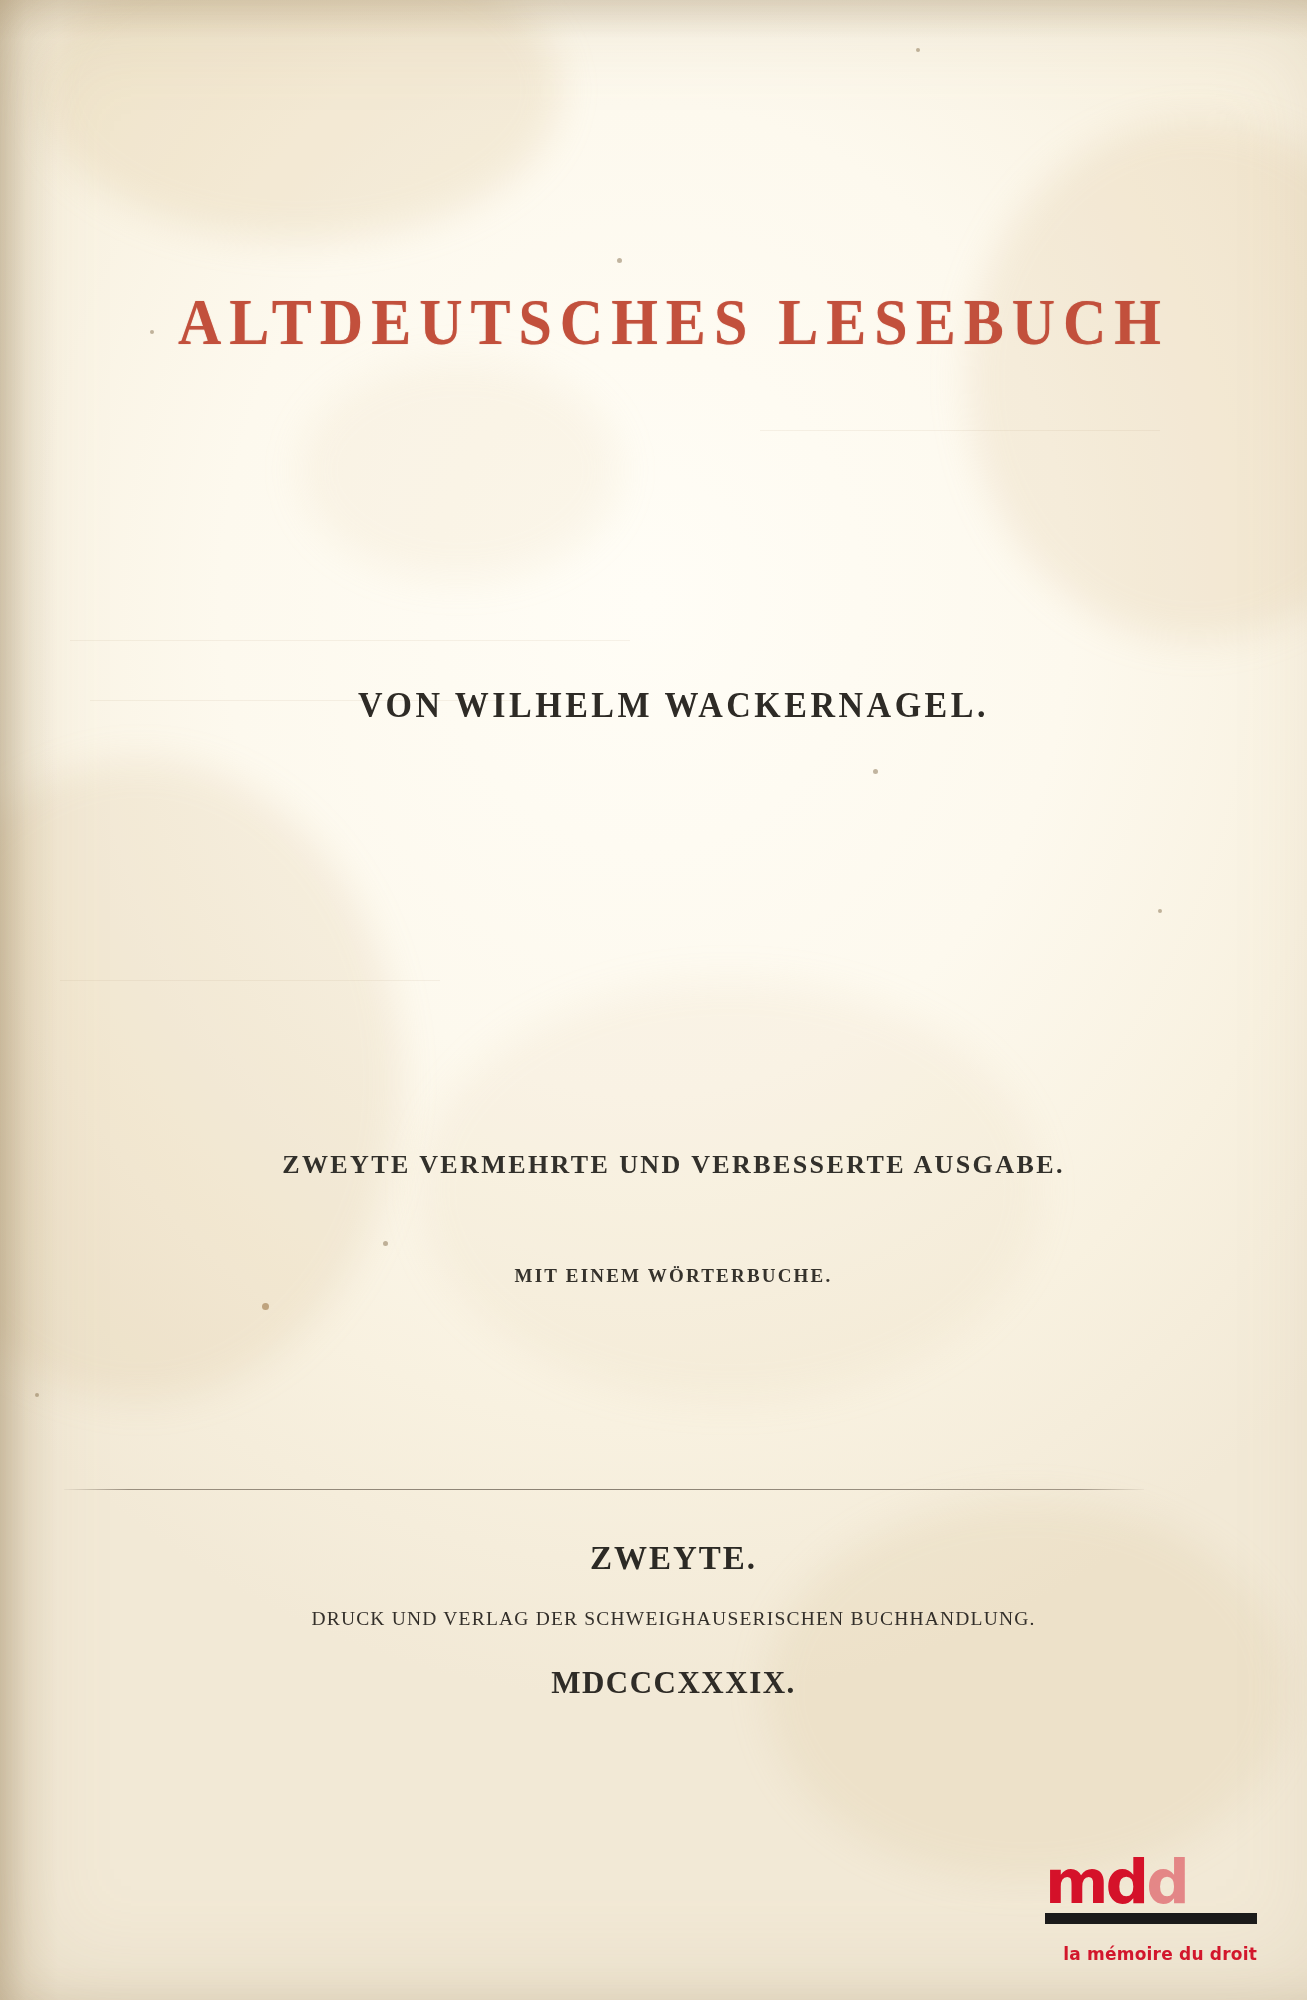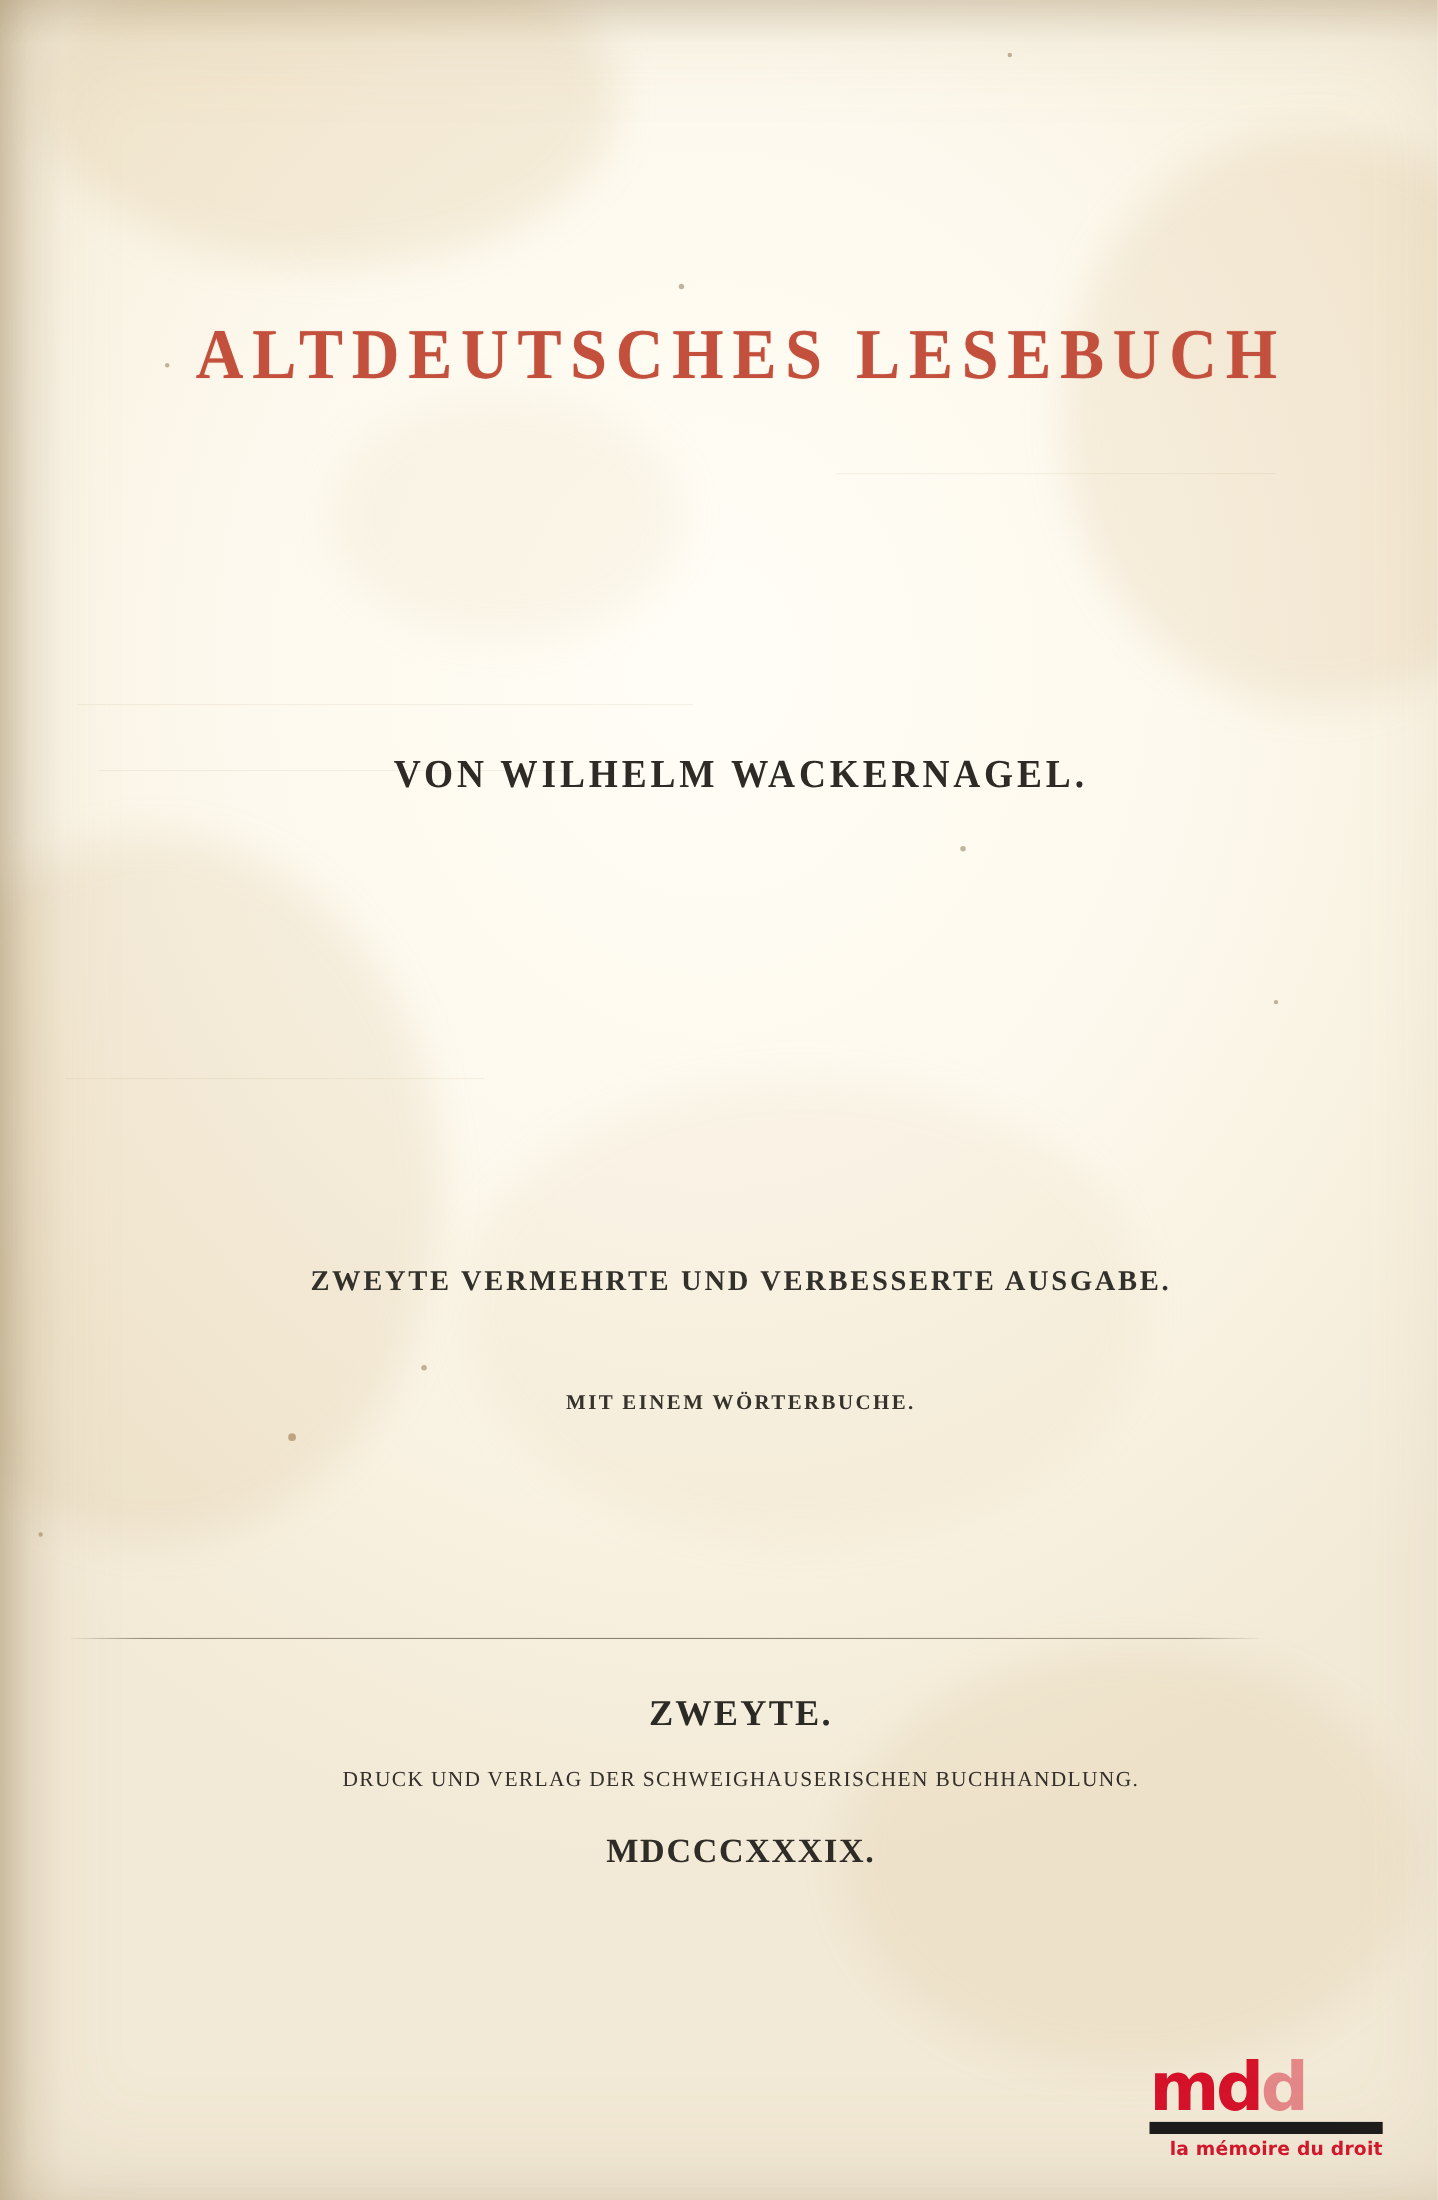--- a/index.html
+++ b/index.html
@@ -203,21 +203,21 @@
   .logo-mark .m { color: #d5122a; }
   .logo-mark .d1 { color: #d5122a; }
   .logo-mark .d2 { color: #d5122a; opacity: 0.45; }
   .logo-bar {
     margin-top: 4px;
     width: 212px;
     height: 11px;
     background: #1a1a1a;
   }
   .logo-tag {
-    margin-top: 4px;
+    margin-top: 20px;
     font-family: "DejaVu Sans", sans-serif;
     font-weight: 700;
     font-size: 17px;
     color: #d5122a;
     letter-spacing: 0.2px;
     text-align: right;
     width: 212px;
   }
 
   

